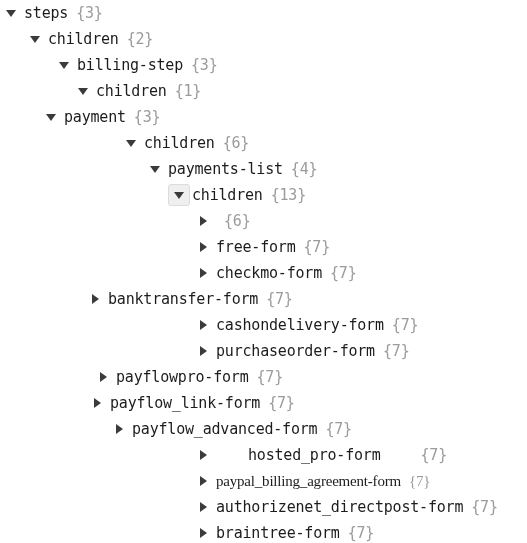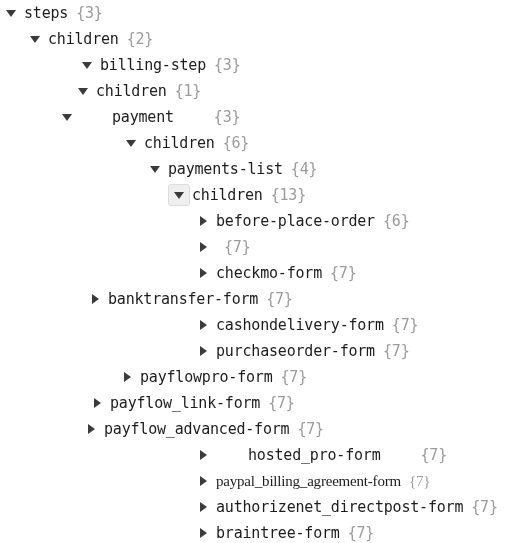--- a/index.html
+++ b/index.html
@@ -81,35 +81,35 @@
       <span class="label">steps</span>
       <span class="count">{3}</span>
     </div>
     <div class="row" style="padding-left: 24px;">
       <span class="toggle">
         <span class="tri down"></span>
       </span>
       <span class="label">children</span>
       <span class="count">{2}</span>
     </div>
-    <div class="row" style="padding-left: 76px;">
+    <div class="row" style="padding-left: 53px;">
       <span class="toggle">
         <span class="tri down"></span>
       </span>
       <span class="label">billing-step</span>
       <span class="count">{3}</span>
     </div>
     <div class="row" style="padding-left: 72px;">
       <span class="toggle">
         <span class="tri down"></span>
       </span>
       <span class="label">children</span>
       <span class="count">{1}</span>
     </div>
-    <div class="row" style="padding-left: 56px; gap: 32px;">
+    <div class="row" style="padding-left: 40px;">
       <span class="toggle">
         <span class="tri down"></span>
       </span>
       <span class="label">payment</span>
       <span class="count">{3}</span>
     </div>
     <div class="row" style="padding-left: 120px;">
       <span class="toggle">
         <span class="tri down"></span>
       </span>
@@ -127,27 +127,27 @@
       <span class="toggle hovered">
         <span class="tri down"></span>
       </span>
       <span class="label">children</span>
       <span class="count">{13}</span>
     </div>
     <div class="row" style="padding-left: 192px;">
       <span class="toggle">
         <span class="tri right"></span>
       </span>
-      <span class="label">before-place-order</span>
       <span class="count">{6}</span>
     </div>
     <div class="row" style="padding-left: 192px;">
       <span class="toggle">
         <span class="tri right"></span>
       </span>
+      <span class="label">free-form</span>
       <span class="count">{7}</span>
     </div>
     <div class="row" style="padding-left: 192px;">
       <span class="toggle">
         <span class="tri right"></span>
       </span>
       <span class="label">checkmo-form</span>
       <span class="count">{7}</span>
     </div>
     <div class="row" style="padding-left: 84px;">
@@ -164,35 +164,35 @@
       <span class="label">cashondelivery-form</span>
       <span class="count">{7}</span>
     </div>
     <div class="row" style="padding-left: 192px;">
       <span class="toggle">
         <span class="tri right"></span>
       </span>
       <span class="label">purchaseorder-form</span>
       <span class="count">{7}</span>
     </div>
-    <div class="row" style="padding-left: 116px;">
+    <div class="row" style="padding-left: 92px;">
       <span class="toggle">
         <span class="tri right"></span>
       </span>
       <span class="label">payflowpro-form</span>
       <span class="count">{7}</span>
     </div>
     <div class="row" style="padding-left: 86px;">
       <span class="toggle">
         <span class="tri right"></span>
       </span>
       <span class="label">payflow_link-form</span>
       <span class="count">{7}</span>
     </div>
-    <div class="row" style="padding-left: 80px;">
+    <div class="row" style="padding-left: 108px;">
       <span class="toggle">
         <span class="tri right"></span>
       </span>
       <span class="label">payflow_advanced-form</span>
       <span class="count">{7}</span>
     </div>
     <div class="row" style="padding-left: 192px; gap: 32px;">
       <span class="toggle">
         <span class="tri right"></span>
       </span>

